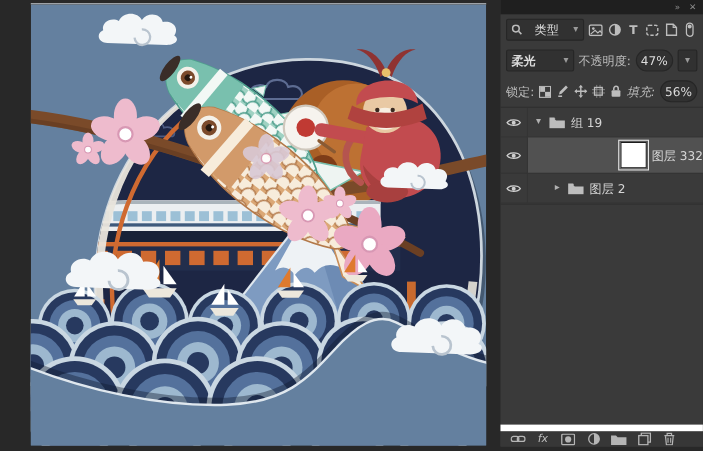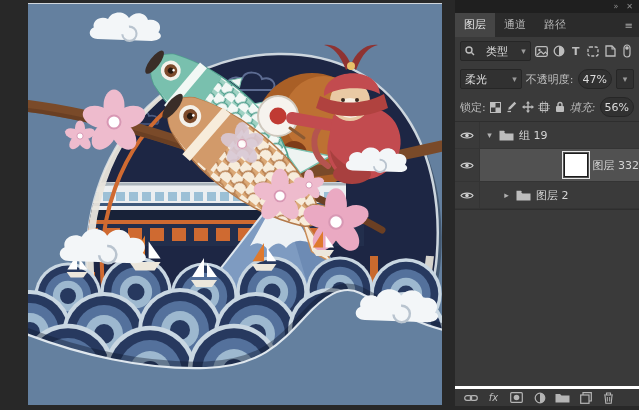--- a/index.html
+++ b/index.html
@@ -16,37 +16,37 @@
                 align-items:center;gap:8px;padding:0 6px;color:#8d8d8d;font-size:8px;}
   .tabs{height:24px;background:#2b2b2b;display:flex;align-items:stretch;}
   .tab{padding:0 9px;line-height:24px;color:#b4b4b4;cursor:default;}
   .tab.active{background:#454545;color:#e4e4e4;}
   .tab-menu{margin-left:auto;align-self:center;padding:0 7px;color:#a5a5a5;font-size:10px;letter-spacing:-1px;}
   .row{display:flex;align-items:center;gap:4px;padding:4px 5px;}
   .field{display:flex;align-items:center;background:#313131;border:1px solid #262626;
          border-radius:2px;height:18px;padding:0 4px;gap:4px;color:#dcdcdc;}
   .field .arrow{margin-left:auto;color:#9a9a9a;font-size:9px;}
   .kind-field{width:78px;gap:11px;}
-  .blend-field{width:84px;}
+  .blend-field{width:84px;font-weight:bold;}
   .pct-field{width:32px;justify-content:flex-end;border-radius:10px;}
   .mini-arrow{width:13px;justify-content:center;}
   .icon-btn{width:17px;height:16px;display:flex;align-items:center;justify-content:center;color:#bdbdbd;}
   .lbl{color:#bdbdbd;white-space:nowrap;}
   .layers-list{border-top:1px solid #2e2e2e;border-bottom:1px solid #2e2e2e;}
   .layer-row{display:flex;align-items:center;height:26px;border-bottom:1px solid #343434;}
   .eye-cell{width:24px;height:100%;display:flex;align-items:center;justify-content:center;
             border-right:1px solid #343434;flex:none;}
   .layer-main{display:flex;align-items:center;gap:5px;height:100%;flex:1;padding-left:5px;color:#d6d6d6;}
   .layer-row.selected{height:32px;}
   .layer-row.selected .layer-main{background:#515151;justify-content:flex-end;}
   .chev{color:#b0b0b0;font-size:9px;width:9px;text-align:center;}
   .indent{width:12px;}
   .thumb{width:22px;height:22px;background:#ffffff;border:1px solid #1c1c1c;outline:1px solid #e8e8e8;outline-offset:1px;}
   .panel-footer{position:absolute;left:0;bottom:0;width:100%;height:20px;background:#373737;
-                border-top:3px solid #ffffff;display:flex;align-items:center;justify-content:flex-end;
+                border-top:6px solid #ffffff;display:flex;align-items:center;justify-content:flex-end;
                 gap:6px;padding-right:22px;box-sizing:border-box;color:#b5b5b5;}
   .fx-text{font-size:10px;font-style:italic;color:#bdbdbd;}
   svg.mini{display:block;}
 </style>
 </head>
 <body>
 
 <div class="app">
 
   <div class="canvas-wrap">
@@ -291,26 +291,20 @@
     </svg>
   </div>
 
   <div class="panel">
 
     <div class="panel-chrome">
       <span>»</span>
       <span>✕</span>
     </div>
 
-    <div class="tabs">
-      <div class="tab active">图层</div>
-      <div class="tab">通道</div>
-      <div class="tab">路径</div>
-      <div class="tab-menu">≡</div>
-    </div>
 
     <div class="row">
       <div class="field kind-field">
         <svg class="mini" width="10" height="10" viewBox="0 0 10 10">
           <circle cx="4" cy="4" r="3" fill="none" stroke="#bdbdbd" stroke-width="1.4"></circle>
           <path d="M6.5,6.5 L9,9" stroke="#bdbdbd" stroke-width="1.4"></path>
         </svg>
         <span>类型</span>
         <span class="arrow">▾</span>
       </div>

